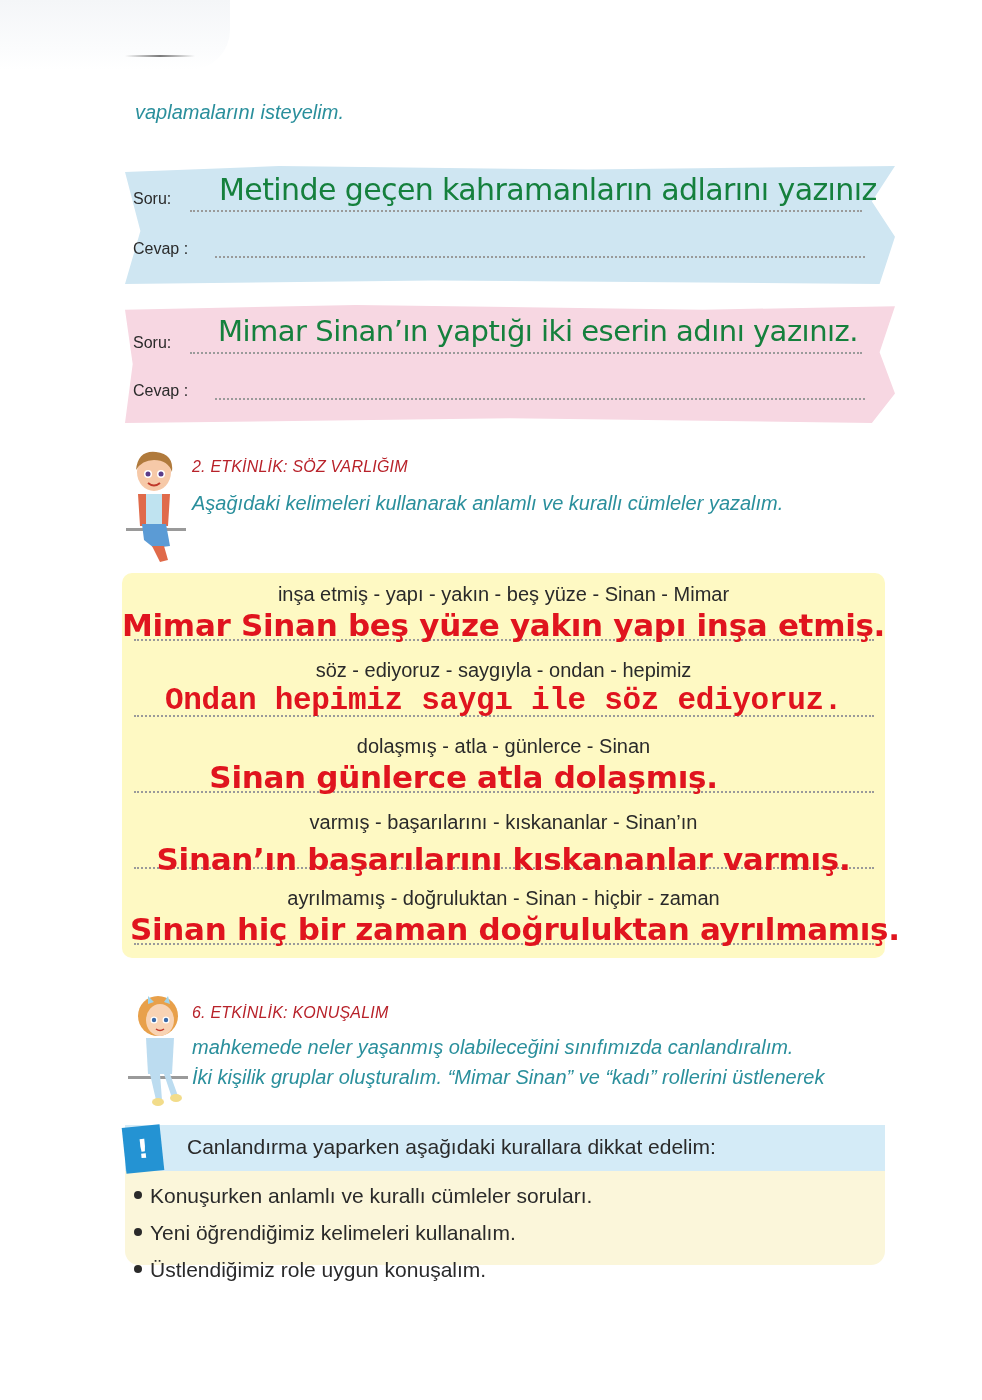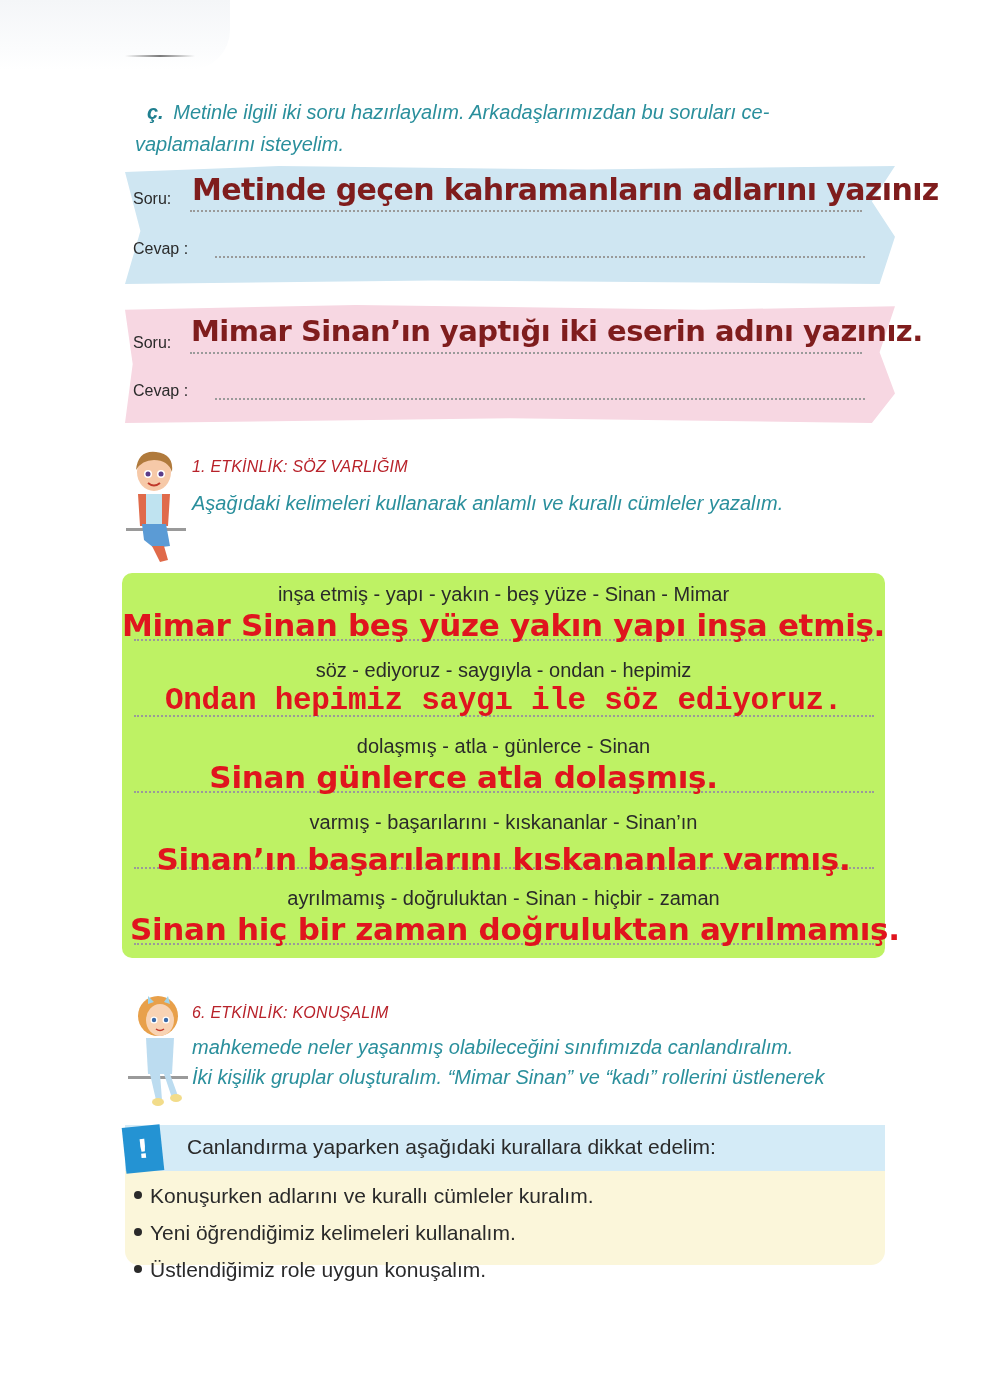--- a/index.html
+++ b/index.html
@@ -12,47 +12,46 @@
 
   .intro { position: absolute; left: 135px; top: 96px; width: 760px; font-size: 20px; line-height: 32px; font-style: italic; color: #2a8f9c; font-family: "Liberation Sans", sans-serif; }
   .intro .bullet { color: #1f7f8f; font-weight: bold; margin-left: 12px; margin-right: 4px; }
 
   .qa-box { position: absolute; left: 125px; width: 770px; height: 118px; }
   .qa-box.blue { top: 166px; background: #cfe6f2; clip-path: polygon(0 5%, 20% 0, 60% 3%, 100% 0, 97% 30%, 100% 60%, 98% 100%, 40% 97%, 0 100%, 2% 55%); }
   .qa-box.pink { top: 305px; background: #f7d7e2; clip-path: polygon(0 4%, 30% 0, 75% 4%, 100% 1%, 98% 40%, 100% 75%, 97% 100%, 50% 96%, 0 100%, 1% 50%); }
 
   .qa-label { position: absolute; font-size: 16px; color: #2a2a2a; font-family: "Liberation Sans", sans-serif; }
   .dots { position: absolute; height: 2px; border-bottom: 2px dotted #9a9a9a; }
-  .answer-red { position: absolute; color: #7f1d1d; font-weight: bold; font-family: "DejaVu Sans", sans-serif; white-space: nowrap; }
+  .answer-red { position: absolute; color: #15803d; font-weight: normal; font-family: "DejaVu Sans", sans-serif; white-space: nowrap; margin-left: 27px; }
 
   .activity-title { position: absolute; font-size: 16px; font-style: italic; color: #b8222a; font-family: "Liberation Sans", sans-serif; letter-spacing: 0.2px; }
   .activity-desc { position: absolute; font-size: 20px; font-style: italic; color: #2a8f9c; font-family: "Liberation Sans", sans-serif; line-height: 30px; }
 
   .kid { position: absolute; }
 
-  .words-panel { position: absolute; left: 122px; top: 573px; width: 763px; height: 385px; background: #bef264; border-radius: 10px; }
+  .words-panel { position: absolute; left: 122px; top: 573px; width: 763px; height: 385px; background: #fef9c3; border-radius: 10px; }
   .word-line { position: absolute; left: 0; width: 100%; text-align: center; font-size: 20px; color: #2a2a2a; font-family: "Liberation Sans", sans-serif; }
   .sent-dots { position: absolute; left: 134px; width: 738px; border-bottom: 2px dotted #9a9a9a; }
   .sentence { position: absolute; left: 0; width: 100%; text-align: center; font-size: 31px; color: #e0141e; font-weight: bold; font-family: "DejaVu Sans", sans-serif; white-space: nowrap; letter-spacing: -0.3px; }
 
   .rules-box { position: absolute; left: 125px; top: 1125px; width: 760px; height: 140px; background: #fbf6da; border-radius: 0 0 14px 14px; }
   .rules-header { position: absolute; left: 125px; top: 1125px; width: 760px; height: 46px; background: #d4ebf7; }
   .alert-badge { position: absolute; left: 124px; top: 1126px; width: 38px; height: 46px; background: #2493d3; transform: rotate(-6deg); color: #fff; font-weight: bold; font-size: 26px; text-align: center; line-height: 46px; font-family: "DejaVu Sans", sans-serif; }
   .rules-title { position: absolute; left: 187px; top: 1135px; font-size: 21px; color: #2a2a2a; font-family: "Liberation Sans", sans-serif; }
   .rule-item { position: absolute; left: 134px; font-size: 21px; color: #2a2a2a; font-family: "Liberation Sans", sans-serif; }
   .rule-item .dot { display: inline-block; width: 8px; height: 8px; border-radius: 50%; background: #2a2a2a; margin-right: 8px; vertical-align: middle; position: relative; top: -2px; }
 </style>
 </head>
 <body>
 
 <div class="top-smudge"></div>
 <div class="top-line"></div>
 
 <div class="intro">
-  <div><span class="bullet">ç.</span> <span>Metinle ilgili iki soru hazırlayalım. Arkadaşlarımızdan bu soruları ce-</span></div>
   <div>vaplamalarını isteyelim.</div>
 </div>
 
 <div class="qa-box blue"></div>
 <span class="qa-label" style="left:133px; top:190px;">Soru:</span>
 <div class="dots" style="left:190px; top:210px; width:672px;"></div>
 <span class="answer-red" style="left:192px; top:172px; font-size:30px; letter-spacing:-0.6px;">Metinde geçen kahramanların adlarını yazınız</span>
 <span class="qa-label" style="left:133px; top:240px;">Cevap :</span>
 <div class="dots" style="left:215px; top:256px; width:650px;"></div>
 
@@ -70,21 +69,21 @@
     <circle cx="24" cy="26" r="2.5" fill="#5a3c8a"></circle>
   <circle cx="37" cy="26" r="4" fill="#fff"></circle>
     <circle cx="37" cy="26" r="2.5" fill="#5a3c8a"></circle>
   <path d="M24 35 Q30 40 36 35" stroke="#c0392b" stroke-width="2" fill="none"></path>
   <path d="M14 46 L46 46 L44 78 L16 78Z" fill="#e06a4a"></path>
   <rect x="22" y="46" width="16" height="30" fill="#bfe3f0"></rect>
   <rect x="2" y="80" width="60" height="3" fill="#9a9a9a"></rect>
   <path d="M18 76 L42 76 L46 98 L30 100 L20 92Z" fill="#5b9bd5"></path>
   <path d="M28 98 L36 114 L44 112 L40 98Z" fill="#e06a4a"></path>
 </svg>
-<span class="activity-title" style="left:192px; top:458px;">1. ETKİNLİK: SÖZ VARLIĞIM</span>
+<span class="activity-title" style="left:192px; top:458px;">2. ETKİNLİK: SÖZ VARLIĞIM</span>
 <span class="activity-desc" style="left:192px; top:488px;text-align:center;">Aşağıdaki kelimeleri kullanarak anlamlı ve kurallı cümleler yazalım.</span>
 
 <div class="words-panel">
 
   <div class="word-line" style="top:10px;">inşa etmiş - yapı - yakın - beş yüze - Sinan - Mimar</div>
   <div class="sent-dots" style="left:12px; top:66px; width:740px;"></div>
   <div class="sentence" style="top:34px;">Mimar Sinan beş yüze yakın yapı inşa etmiş.</div>
 
   <div class="word-line" style="top:86px;">söz - ediyoruz - saygıyla - ondan - hepimiz</div>
   <div class="sent-dots" style="left:12px; top:142px; width:740px;"></div>
@@ -121,15 +120,15 @@
 <span class="activity-title" style="left:192px; top:1004px;">6. ETKİNLİK: KONUŞALIM</span>
 <div class="activity-desc" style="left:192px; top:1032px; width:700px;">
   <div>mahkemede neler yaşanmış olabileceğini sınıfımızda canlandıralım.</div>
   <div>İki kişilik gruplar oluşturalım. “Mimar Sinan” ve “kadı” rollerini üstlenerek</div>
 </div>
 
 <div class="rules-box"></div>
 <div class="rules-header"></div>
 <div class="alert-badge">!</div>
 <span class="rules-title">Canlandırma yaparken aşağıdaki kurallara dikkat edelim:</span>
-<div class="rule-item" style="top:1184px;"><span class="dot"></span><span>Konuşurken adlarını ve kurallı cümleler kuralım.</span></div>
+<div class="rule-item" style="top:1184px;"><span class="dot"></span><span>Konuşurken anlamlı ve kurallı cümleler soruları.</span></div>
 <div class="rule-item" style="top:1221px;"><span class="dot"></span><span>Yeni öğrendiğimiz kelimeleri kullanalım.</span></div>
 <div class="rule-item" style="top:1258px;"><span class="dot"></span><span>Üstlendiğimiz role uygun konuşalım.</span></div>
 
 </body></html>

